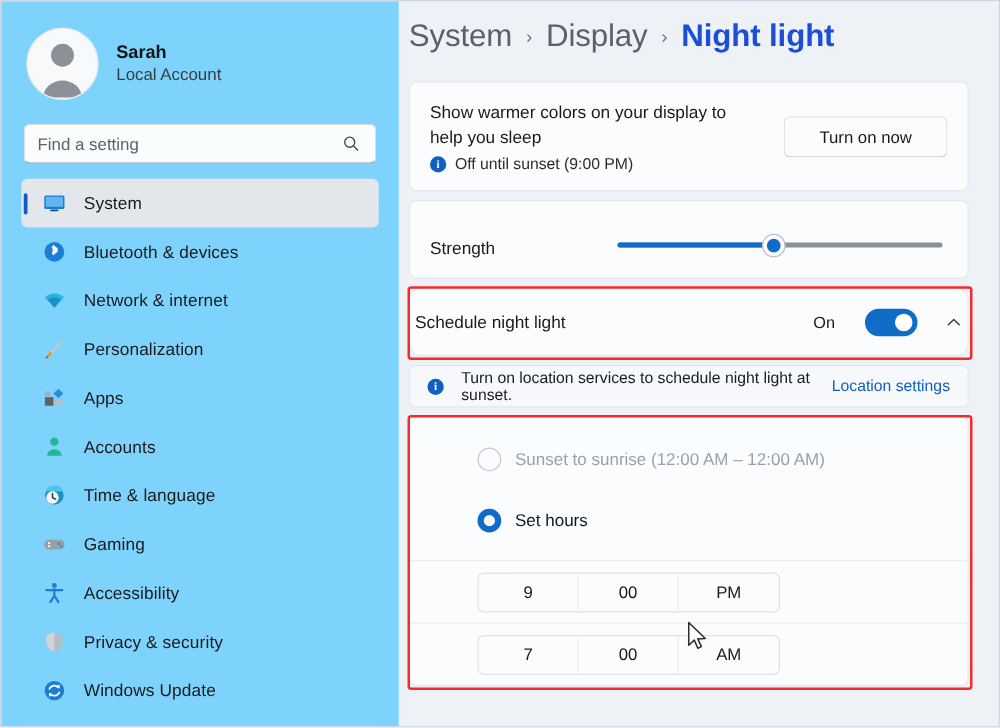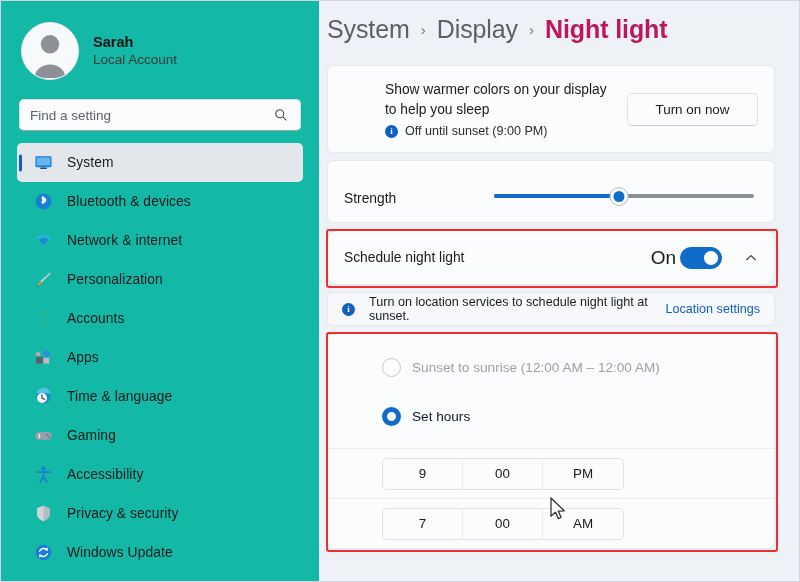--- a/index.html
+++ b/index.html
@@ -25,21 +25,21 @@
     background: #eef2f7;
     border: 1px solid #cfd6e0;
     overflow: hidden;
   }
 
   
   .sidebar {
     width: 318px;
     flex: 0 0 318px;
     height: 100%;
-    background: #14b8a6;
+    background: #7dd3fc;
     padding: 0 10px;
     position: relative;
   }
 
   .account {
     display: flex;
     align-items: center;
     gap: 14px;
     padding: 14px 0 0 10px;
     height: 86px;
@@ -146,21 +146,21 @@
     gap: 11px;
     padding: 14px 0 12px 0;
     height: 64px;
   }
   .crumb {
     font-size: 25px;
     color: #5c6069;
     letter-spacing: -0.1px;
   }
   .crumb.current {
-    color: #be185d;
+    color: #1d4ed8;
     font-weight: bold;
   }
   .crumb-sep {
     font-size: 15px;
     color: #70747c;
     position: relative;
     top: -3px;
   }
 
   .card {
@@ -170,21 +170,21 @@
     margin-bottom: 7px;
   }
 
   
   .card-intro {
     display: flex;
     align-items: center;
     padding: 14px 16px 14px 16px;
     min-height: 78px;
   }
-  .intro-text { flex: 1; padding-right: 12px; margin-left: 41px; }
+  .intro-text { flex: 1; padding-right: 12px; }
   .intro-title {
     font-size: 13.8px;
     color: #1a1a1a;
     line-height: 1.45;
     max-width: 262px;
   }
   .intro-status {
     display: flex;
     align-items: center;
     gap: 7px;
@@ -268,26 +268,26 @@
     width: 11px;
     height: 11px;
     border-radius: 50%;
     background: #0f6cc8;
   }
 
   
   .card-schedule {
     display: flex;
     align-items: center;
-    padding: 0 16px;
+    padding: 0 4px;
     height: 55px;
     border-radius: 10px;
   }
   .schedule-label { flex: 1; font-size: 13.8px; color: #1a1a1a; }
-  .toggle-state { font-size: 19px; color: #1a1a1a; margin-right: 4px; }
+  .toggle-state { font-size: 13px; color: #1a1a1a; margin-right: 24px; }
   .toggle {
     width: 42px;
     height: 22px;
     border-radius: 11px;
     background: #0f6cc8;
     border: 1px solid #0f6cc8;
     position: relative;
     margin-right: 22px;
     cursor: default;
   }
@@ -463,37 +463,37 @@
             <path d="M6.4 11.8 L8.0 13.4 L5.0 16.9 L3.6 15.4 Z" fill="#f0901e"></path>
             <path d="M3.6 15.4 L5.0 16.9 L2.4 17.9 Z" fill="#5b6067"></path>
           </svg>
         </span>
         <span class="nav-label">Personalization</span>
       </div>
 
       <div class="nav-item">
         <span class="nav-ico">
           <svg width="19" height="19" viewBox="0 0 20 20">
-            <circle cx="10" cy="5.6" r="3.5" fill="#22b894"></circle>
-            <path d="M3.8 17.4 a6.2 5.4 0 0 1 12.4 0 z" fill="#22b894"></path>
-          </svg>
-        </span>
-        <span class="nav-label">Accounts</span>
-      </div>
-
-      <div class="nav-item">
-        <span class="nav-ico">
-          <svg width="19" height="19" viewBox="0 0 20 20">
             <rect x="2" y="9.2" width="7.2" height="7.2" fill="#5d6269"></rect>
             <rect x="2" y="4.4" width="4.6" height="4" fill="#a9aeb6"></rect>
             <rect x="10" y="10.4" width="6" height="6" fill="#b9bec6"></rect>
             <path d="M13.4 2.2 L17.6 6.1 L13.4 10 L9.2 6.1 Z" fill="#2b8de0"></path>
           </svg>
         </span>
         <span class="nav-label">Apps</span>
+      </div>
+
+      <div class="nav-item">
+        <span class="nav-ico">
+          <svg width="19" height="19" viewBox="0 0 20 20">
+            <circle cx="10" cy="5.6" r="3.5" fill="#22b894"></circle>
+            <path d="M3.8 17.4 a6.2 5.4 0 0 1 12.4 0 z" fill="#22b894"></path>
+          </svg>
+        </span>
+        <span class="nav-label">Accounts</span>
       </div>
 
       <div class="nav-item">
         <span class="nav-ico">
           <svg width="19" height="19" viewBox="0 0 20 20">
             <circle cx="10" cy="9.6" r="7.8" fill="#1a8fc4"></circle>
             <path d="M2.6 6.5 A7.8 7.8 0 0 1 17.4 6.5 Z" fill="#52c3e8"></path>
             <circle cx="8.4" cy="11.6" r="5.2" fill="#f2f6fa"></circle>
             <path d="M8.4 8.2 L8.4 11.8 L11.0 13.0" fill="none" stroke="#2d3239" stroke-width="1.2" stroke-linecap="round"></path>
           </svg>

